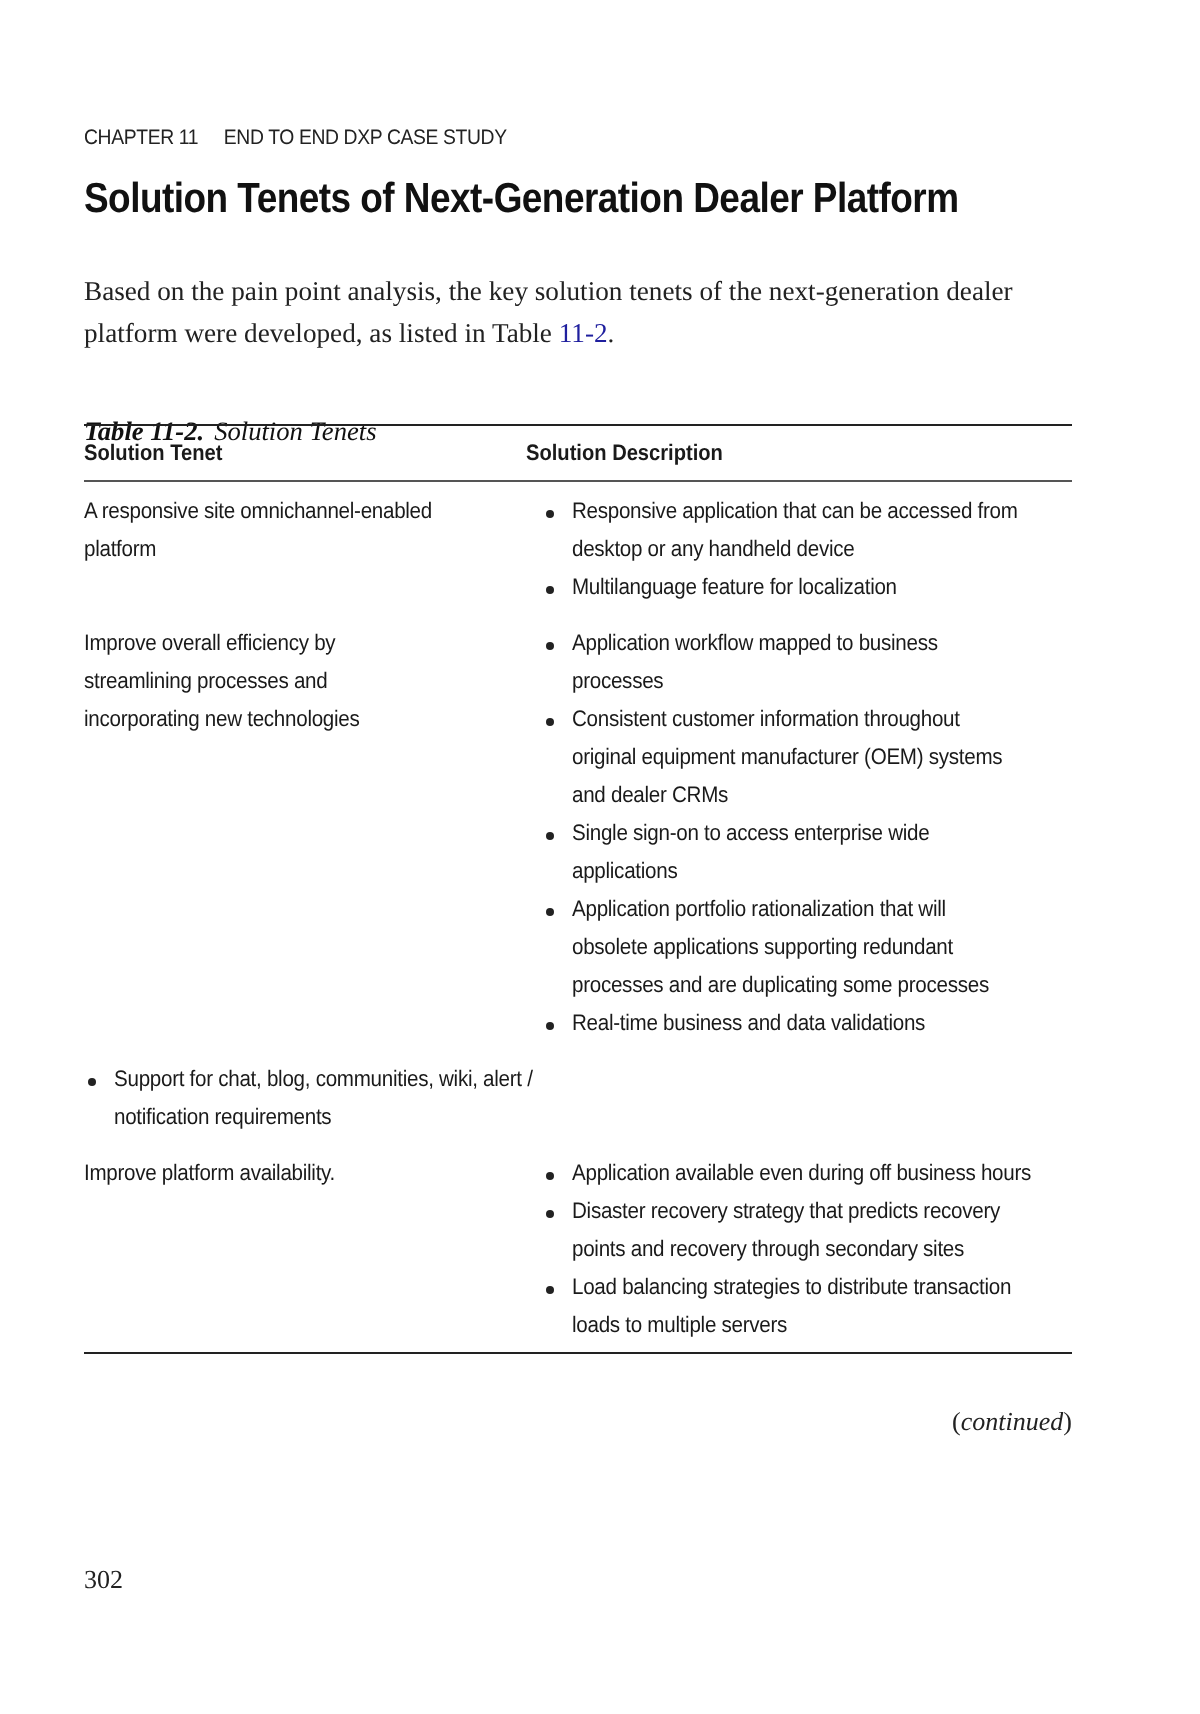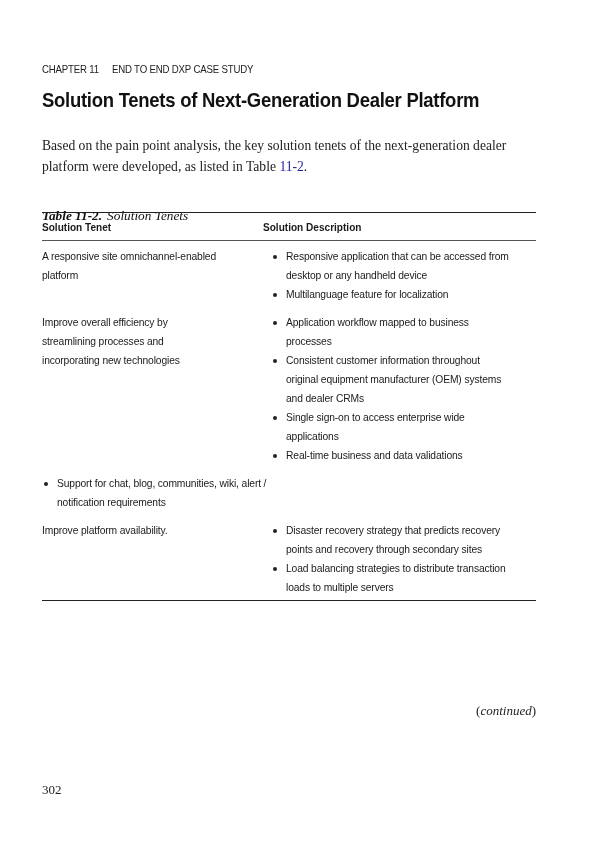--- a/index.html
+++ b/index.html
@@ -227,20 +227,25 @@
         <li>
           <span class="bline">Consistent customer information throughout</span>
           <span class="bline">original equipment manufacturer (OEM) systems</span>
           <span class="bline">and dealer CRMs</span>
         </li>
         <li>
           <span class="bline">Single sign-on to access enterprise wide</span>
           <span class="bline">applications</span>
         </li>
         <li>
+          <span class="bline">Application portfolio rationalization that will</span>
+          <span class="bline">obsolete applications supporting redundant</span>
+          <span class="bline">processes and are duplicating some processes</span>
+        </li>
+        <li>
           <span class="bline">Real-time business and data validations</span>
         </li>
       </ul>
     </div>
   </div>
 
   <div class="tbl-row">
     <div class="col2">
       <ul class="bullets">
         <li>
@@ -251,20 +256,23 @@
     </div>
   </div>
 
   <div class="tbl-row">
     <div class="col1 cell-tenet">
       <span class="tline">Improve platform availability.</span>
     </div>
     <div class="col2">
       <ul class="bullets">
         <li>
+          <span class="bline">Application available even during off business hours</span>
+        </li>
+        <li>
           <span class="bline">Disaster recovery strategy that predicts recovery</span>
           <span class="bline">points and recovery through secondary sites</span>
         </li>
         <li>
           <span class="bline">Load balancing strategies to distribute transaction</span>
           <span class="bline">loads to multiple servers</span>
         </li>
       </ul>
     </div>
   </div>

